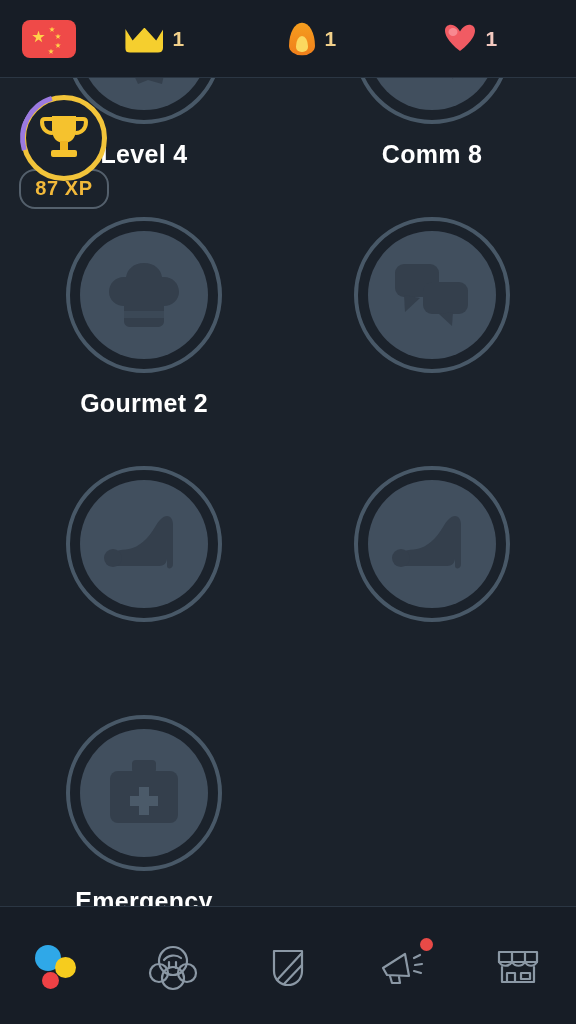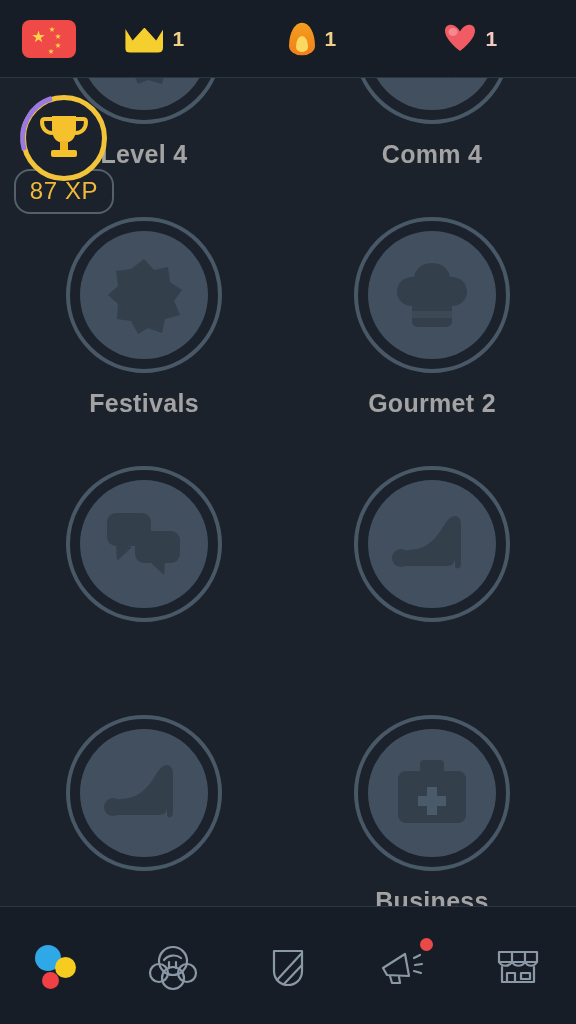--- a/index.html
+++ b/index.html
@@ -109,21 +109,21 @@
   }
   .tile-disc {
     width:128px; height:128px;
     border-radius:50%;
     background:#414f5e;
     display:flex; align-items:center; justify-content:center;
   }
   .tile-label {
     margin-top:16px;
     font-size:25px; font-weight:bold;
-    color:#a3a3a3; letter-spacing:.3px;
+    color:#ffffff; letter-spacing:.3px;
     text-align:center; white-space:nowrap;
   }
 
   
   .glyph { fill:#343f4c; stroke:none; }
 
   
   .xp-badge {
     position:absolute; left:16px; top:95px;
     width:96px; height:120px;
@@ -151,21 +151,21 @@
     position:absolute; left:50%; top:50%;
     transform:translate(-50%,-50%);
     width:50px; height:52px;
   }
   .xp-pill {
     margin-top:-12px;
     padding:6px 14px 7px;
     background:#1b222b;
     border:2px solid #54606c;
     border-radius:16px;
-    font-size:24px; font-weight:normal;
+    font-size:20px; font-weight:bold;
     color:#f2b93a; letter-spacing:.6px;
     white-space:nowrap;
   }
 
   
   .bottomnav {
     position:absolute; bottom:0; left:0;
     width:576px; height:118px;
     background:#171d26;
     border-top:1px solid #2b3643;
@@ -253,33 +253,23 @@
         <div class="tile-circle">
           <div class="tile-disc">
             <svg width="78" height="70" viewBox="0 0 78 70">
               <rect class="glyph" x="4" y="8" width="44" height="34" rx="9"></rect>
               <path class="glyph" d="M14 40 L16 56 L30 42 Z"></path>
               <rect class="glyph" x="32" y="24" width="42" height="32" rx="9"></rect>
               <path class="glyph" d="M62 54 L60 68 L48 56 Z"></path>
             </svg>
           </div>
         </div>
-        <div class="tile-label">Comm 4</div>
-      </div>
-
-      <div class="tile">
-        <div class="tile-circle">
-          <div class="tile-disc">
-            <svg width="78" height="78" viewBox="0 0 78 78">
-              <path class="glyph" d="M39 3 L49 14 L63 11 L65 26 L77 34 L69 45 L75 59 L60 63 L57 77 L43 72 L33 78 L26 65 L12 63 L13 48 L3 39 L13 30 L11 15 L26 13 Z"></path>
-            </svg>
-          </div>
-        </div>
-        <div class="tile-label">Festivals</div>
-      </div>
+        <div class="tile-label">Comm 8</div>
+      </div>
+
 
       <div class="tile">
         <div class="tile-circle">
           <div class="tile-disc">
             <svg width="78" height="72" viewBox="0 0 78 72">
               <path class="glyph" d="M39 4 C 28 4, 22 11, 21 18 C 11 17, 4 24, 4 33 C 4 41, 11 47, 19 47 L19 62 C 19 66, 22 68, 26 68 L52 68 C 56 68, 59 66, 59 62 L59 47 C 67 47, 74 41, 74 33 C 74 24, 67 17, 57 18 C 56 11, 50 4, 39 4 Z"></path>
               <rect x="19" y="52" width="40" height="7" fill="#3b4856"></rect>
             </svg>
           </div>
         </div>
@@ -324,21 +314,21 @@
       <div class="tile">
         <div class="tile-circle">
           <div class="tile-disc">
             <svg width="76" height="70" viewBox="0 0 76 70">
               <rect class="glyph" x="26" y="2" width="24" height="13" rx="4"></rect>
               <rect class="glyph" x="4" y="13" width="68" height="52" rx="8"></rect>
               <path d="M33 29 h10 v9 h9 v10 h-9 v9 h-10 v-9 h-9 v-10 h9 z" fill="#4b5a69"></path>
             </svg>
           </div>
         </div>
-        <div class="tile-label">Business</div>
+        <div class="tile-label">Emergency</div>
       </div>
 
     </div>
   </div>
 
   <div class="xp-badge">
     <div class="xp-ring">
       <div class="xp-ring-bg"></div>
       <div class="xp-ring-seg"></div>
       <span class="trophy">

